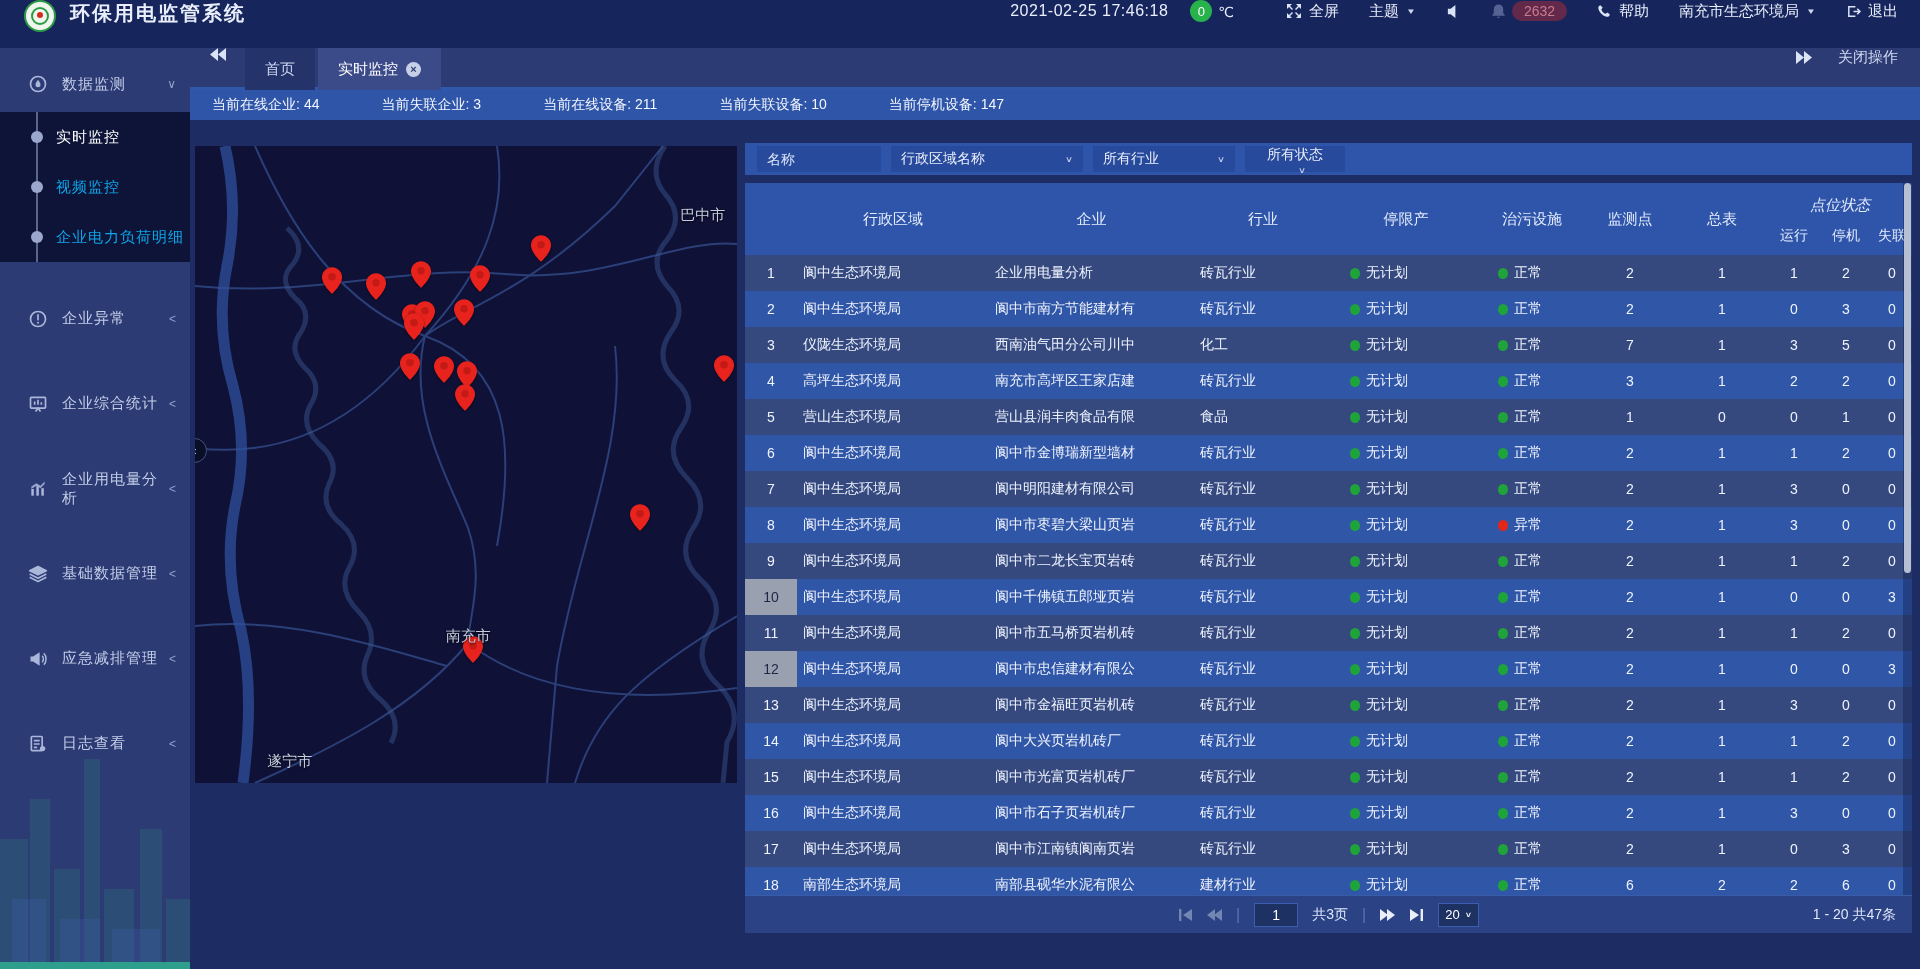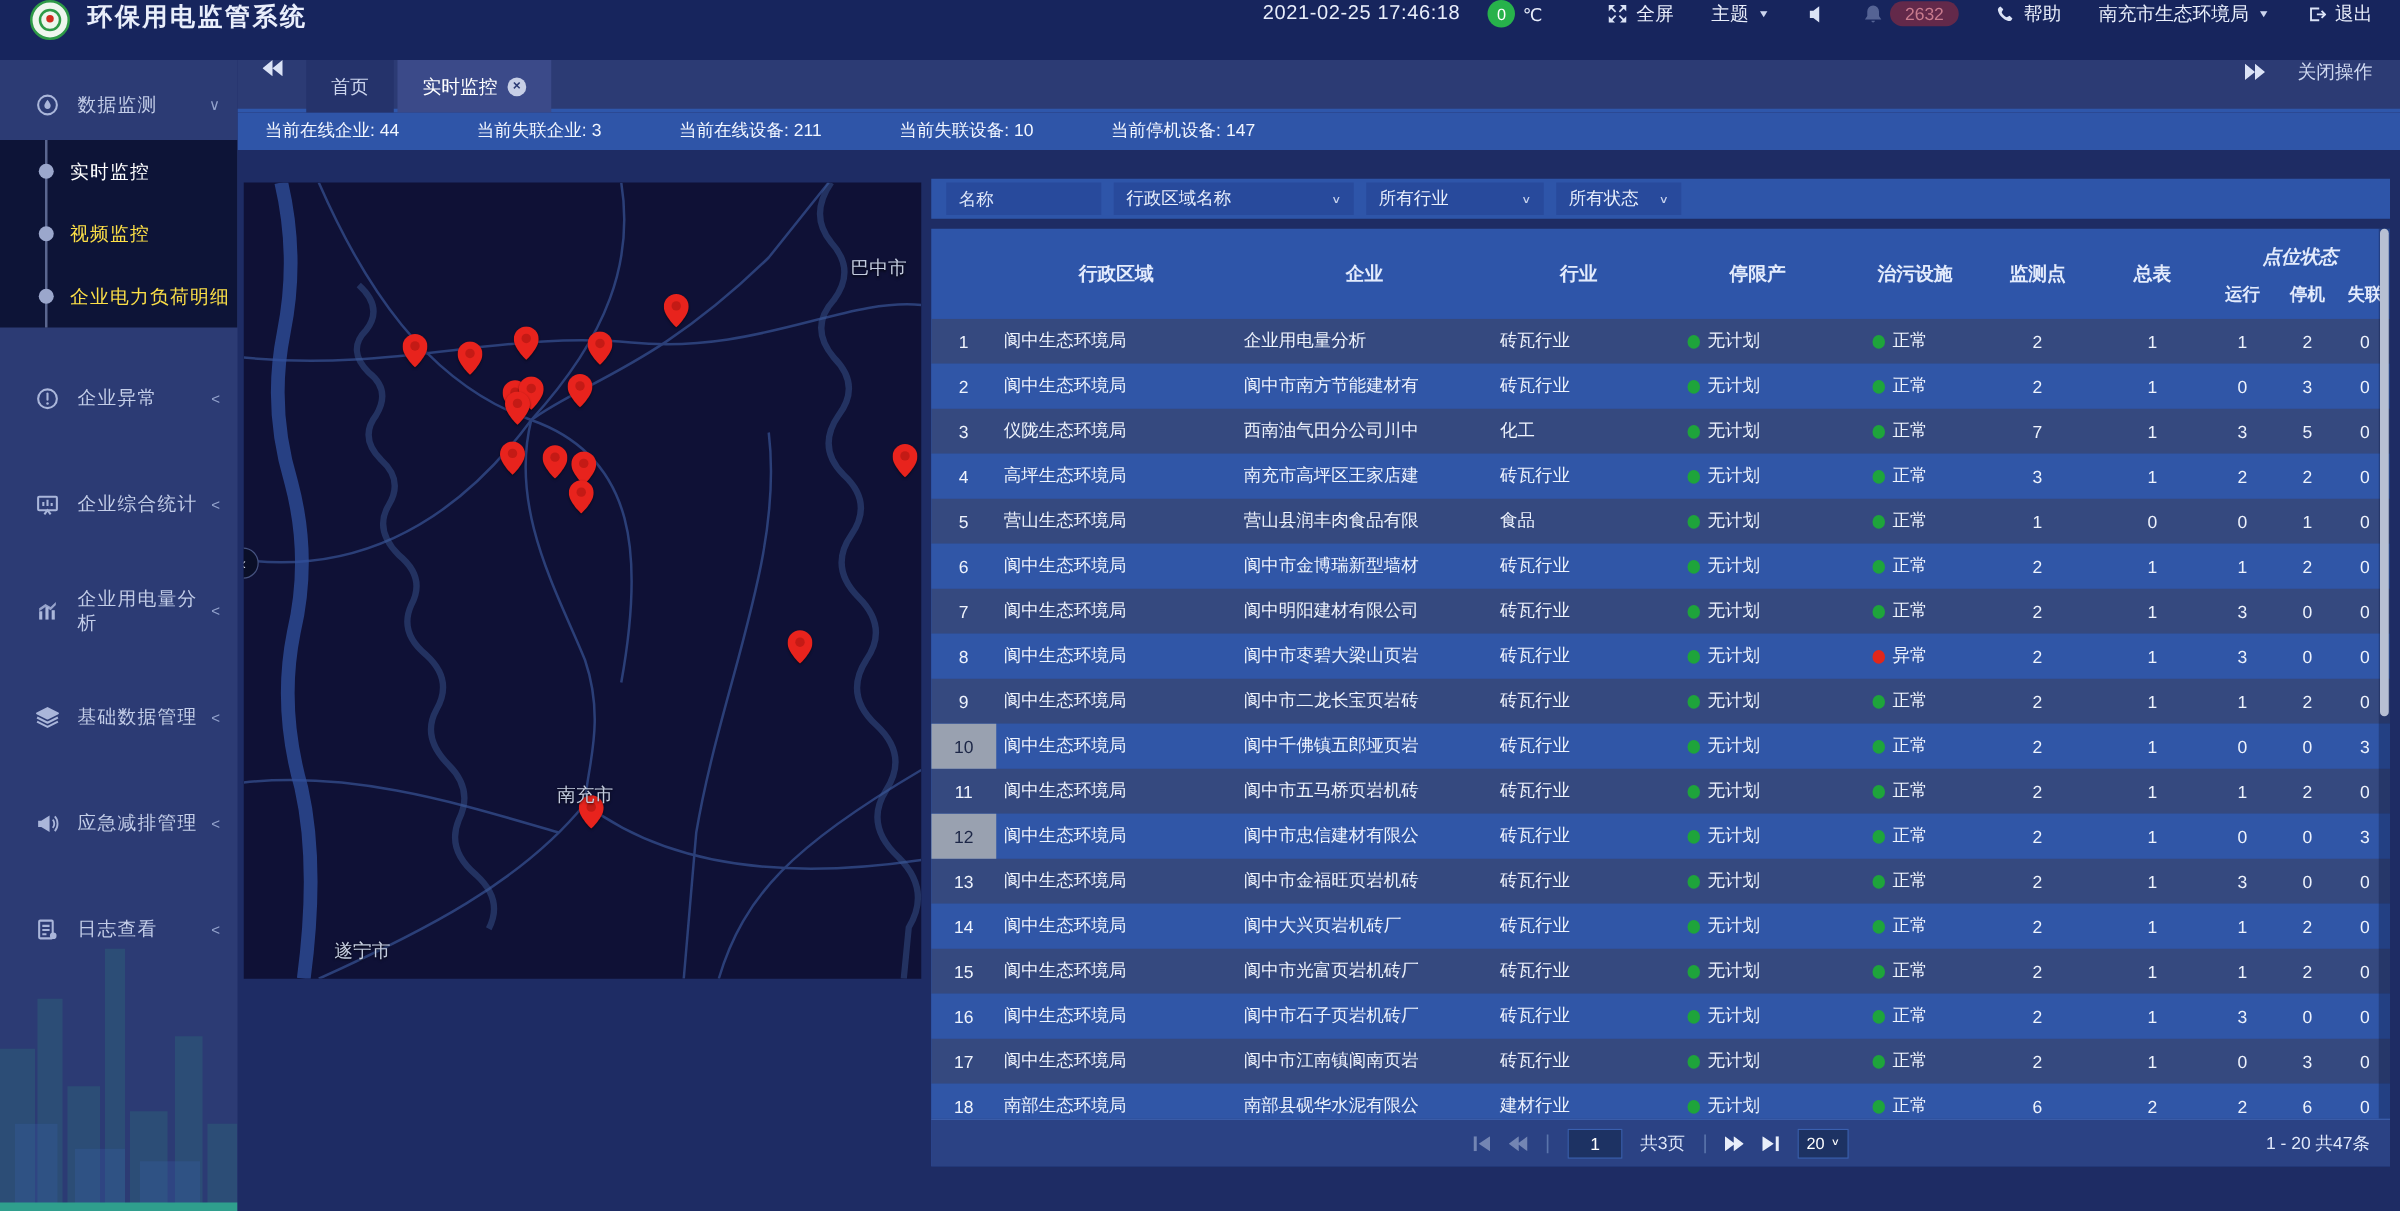--- a/index.html
+++ b/index.html
@@ -34,21 +34,21 @@
              color:#c3cde8; font-size:15px; z-index:20; overflow:hidden; }
   .sidebar-menu { padding-top:8px; position:relative; z-index:2; }
   .sb-item { height:56px; display:flex; align-items:center; padding:0 14px 0 28px; cursor:pointer; position:relative; }
   .sb-item .sb-ico { width:20px; height:20px; margin-right:14px; color:#aab6da; flex:none; }
   .sb-item .sb-ico svg { width:20px; height:20px; display:block; }
   .sb-item .sb-lbl { flex:1; letter-spacing:1px; }
   .sb-item .sb-caret { font-size:12px; color:#93a2cc; }
   .sb-top { margin-top:28px; height:57px; }
   .sb-sub { background:#0d1437; position:relative; }
   .sb-sub-item { height:50px; display:flex; align-items:center; padding-left:56px; cursor:pointer;
-                 color:#fde047; position:relative; letter-spacing:1px; }
+                 color:#0ea5e9; position:relative; letter-spacing:1px; }
   .sb-sub-item.active { color:#ffffff; }
   .sb-sub::before { content:""; position:absolute; left:36px; top:0; bottom:0; width:2px; background:#5a668f; }
   .sb-sub-item::before { content:""; position:absolute; left:31px; top:50%; margin-top:-6px;
                  width:12px; height:12px; border-radius:50%; background:#9ba7cc; }
   .skyline { position:absolute; left:0; right:0; bottom:0; height:330px; z-index:1; pointer-events:none; }
   .side-strip { position:absolute; left:0; right:0; bottom:0; height:7px; background:#2f9f8d; z-index:3; }
 
   
   .main { position:absolute; left:190px; top:48px; right:0; bottom:0; }
   .tabbar { height:42px; background:#2c3b74; border-bottom:3px solid #2f57ab;
@@ -85,25 +85,25 @@
   
   .right-col { position:absolute; left:555px; top:20px; width:1167px; }
   .filters { height:32px; background:#2e55a9; display:flex; align-items:center; padding-left:12px; gap:10px; }
   .f-input { width:124px; height:26px; background:#284a9c; border:none; outline:none; color:#e8eefb;
              font-size:14px; padding:0 10px; }
   .f-input::placeholder { color:#dce5f8; opacity:1; }
   .f-select { height:26px; background:#284a9c; color:#e8eefb; font-size:14px; display:flex;
              align-items:center; padding:0 10px; cursor:pointer; }
   .f-select .fs-lbl { flex:1; }
   .f-select .fs-caret { margin-left:14px; font-size:11px; color:#c9d4ee; transform:scaleY(.75); }
-  .fw-region { width:192px; } .fw-industry { width:142px; } .fw-status { width:100px; }
+  .fw-region { width:192px; } .fw-industry { width:142px; } .fw-status { width:100px;flex-direction:column; }
 
   .table-block { margin-top:8px; background:#2e55a9; position:relative; }
   .tgrid { display:grid; grid-template-columns:52px 192px 205px 138px 148px 104px 92px 92px 52px 52px 40px; }
-  .thead { height:72px; color:#e3ebfc; font-weight:bold; font-size:15px; position:relative; }
+  .thead { height:72px; color:#e3ebfc; font-weight:normal; font-size:15px; position:relative; }
   .th { grid-row:1 / 3; display:flex; align-items:center; justify-content:center; }
   .th-group { grid-column:9 / 12; grid-row:1; display:flex; align-items:flex-end; justify-content:center;
               font-style:italic; padding-bottom:2px; font-size:15px; }
   .th-sub { grid-row:2; display:flex; align-items:center; justify-content:center; font-size:14px; }
   .thead .tgrid { grid-template-rows:34px 38px; height:72px; }
 
   .tbody { height:640px; overflow:hidden; position:relative; }
   .trow { height:36px; font-size:14px; color:#eef3fd; cursor:pointer; }
   .trow .tgrid { height:36px; }
   .trow.dark { background:#35497f; }

